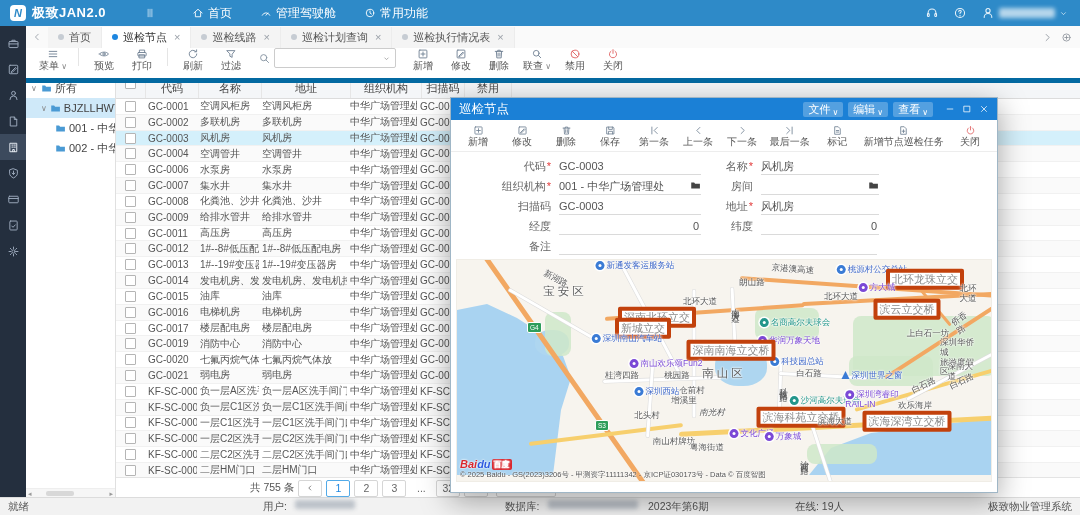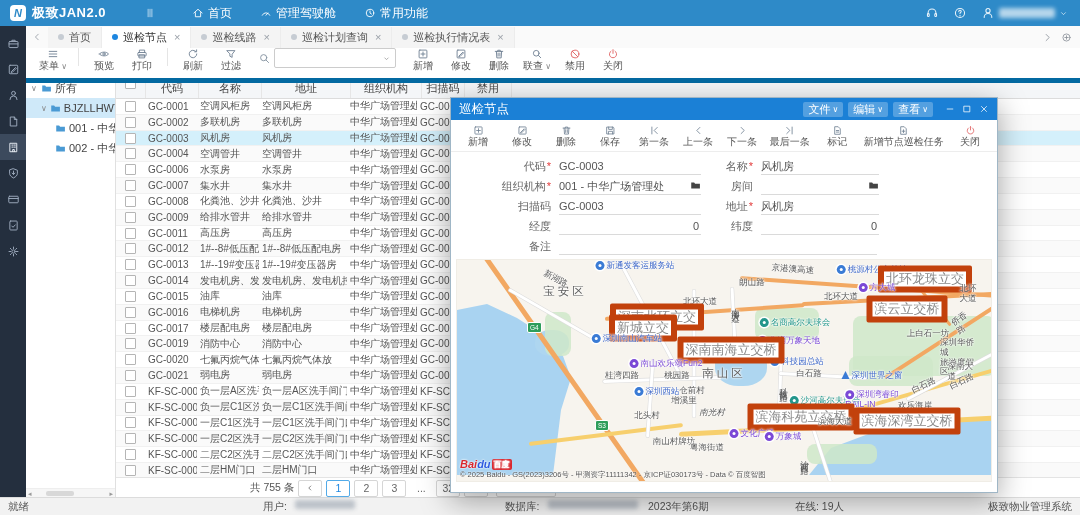--- a/index.html
+++ b/index.html
@@ -103,21 +103,21 @@
          padding:0 4px;margin-left:4px;color:#666}
   .psize svg{width:8px;height:8px}
 
   
   .modal{position:absolute;left:450px;top:97px;width:548px;height:396px;background:#fff;z-index:40;
          box-shadow:0 8px 28px rgba(0,0,0,.35);border:1px solid #9fb6c6;display:flex;flex-direction:column;box-sizing:border-box}
   .m-title{height:22px;background:#1b80d6;color:#fff;display:flex;align-items:center;padding:0 8px;flex:none}
   .m-title .tt{font-size:12.5px}
   .m-menus{margin-left:auto;display:flex;gap:5px;align-items:center}
   .m-menu{background:rgba(255,255,255,.25);border-radius:2px;font-size:11px;padding:0 5px;height:15px;
-          display:flex;align-items:center;gap:2px;cursor:pointer}
+          display:flex;align-items:flex-end;gap:2px;cursor:pointer}
   .m-menu .cr{font-size:8px}
   .m-win{display:flex;gap:7px;margin-left:12px;align-items:center}
   .m-win .ic svg{width:10px;height:10px}
   .m-tools{height:31px;border-bottom:1px solid #ededed;display:flex;align-items:center;gap:6px;padding:0 8px;flex:none}
   .m-tools .tbtn .ti svg{width:11px;height:11px}
   .m-tools .tl{font-size:10px}
   .m-form{padding:4px 12px 0;flex:none}
   .frow{display:flex;align-items:center;height:20px}
   .fl{text-align:right;font-size:11px;color:#666;padding-right:8px;white-space:nowrap;box-sizing:border-box}
   .fl .star{color:#e33b3b;margin-left:1px}
@@ -137,21 +137,21 @@
   .water{position:absolute;inset:0;background:#a9d3f1;z-index:1}
   .lake{position:absolute;background:#aed6f0;border-radius:45%;z-index:1}
   .green{position:absolute;background:#cfe8c9;border-radius:8px;opacity:.85;z-index:1}
   .road{position:absolute;transform-origin:0 50%;z-index:2;border-radius:3px}
   .road.wht{box-shadow:0 0 0 .6px #ddd}
   .badge{position:absolute;z-index:3;background:#2e9d5b;color:#fff;font-size:6.5px;line-height:9px;
          padding:0 2px;border-radius:2px;border:1px solid #fff}
   .lbl{position:absolute;font-size:8.5px;color:#555;white-space:pre-line;z-index:4;line-height:1.15;
        text-shadow:0 0 2px #fff,0 0 2px #fff,0 0 3px #fff;transform:translate(-50%,-50%)}
   .lbl.dist{font-size:11.5px;color:#5d5d5d;letter-spacing:3px}
-  .lbl.box{background:#fff;border:6px solid #c2410c;color:#8a8a8a;font-size:13px;padding:0 2px;
+  .lbl.box{background:#fff;border:4px solid #c2410c;color:#8a8a8a;font-size:11px;padding:0 2px;
            border-radius:2px;text-shadow:none;white-space:nowrap}
   .lbl.roadv{writing-mode:vertical-lr;letter-spacing:2px}
   .lbl.poiB{color:#3f68c9}.lbl.poiP{color:#7b49d6}.lbl.poiG{color:#23968b}.lbl.poiT{color:#3f68c9}
   .dotp{display:inline-block;width:9px;height:9px;border-radius:50%;box-shadow:0 0 0 1.5px #fff;
         vertical-align:-2px;margin-right:2px;position:relative}
   .dotp::after{content:'';position:absolute;inset:3px;background:#fff;border-radius:50%}
   .tri{display:inline-block;width:0;height:0;border-left:4px solid transparent;border-right:4px solid transparent;
        border-bottom:8px solid #3a7bd5;vertical-align:-1px;margin-right:2px}
   .credit{position:absolute;left:3px;bottom:1px;z-index:6;font-size:7.5px;color:#555;
           text-shadow:0 0 2px #fff,0 0 2px #fff;white-space:nowrap}

